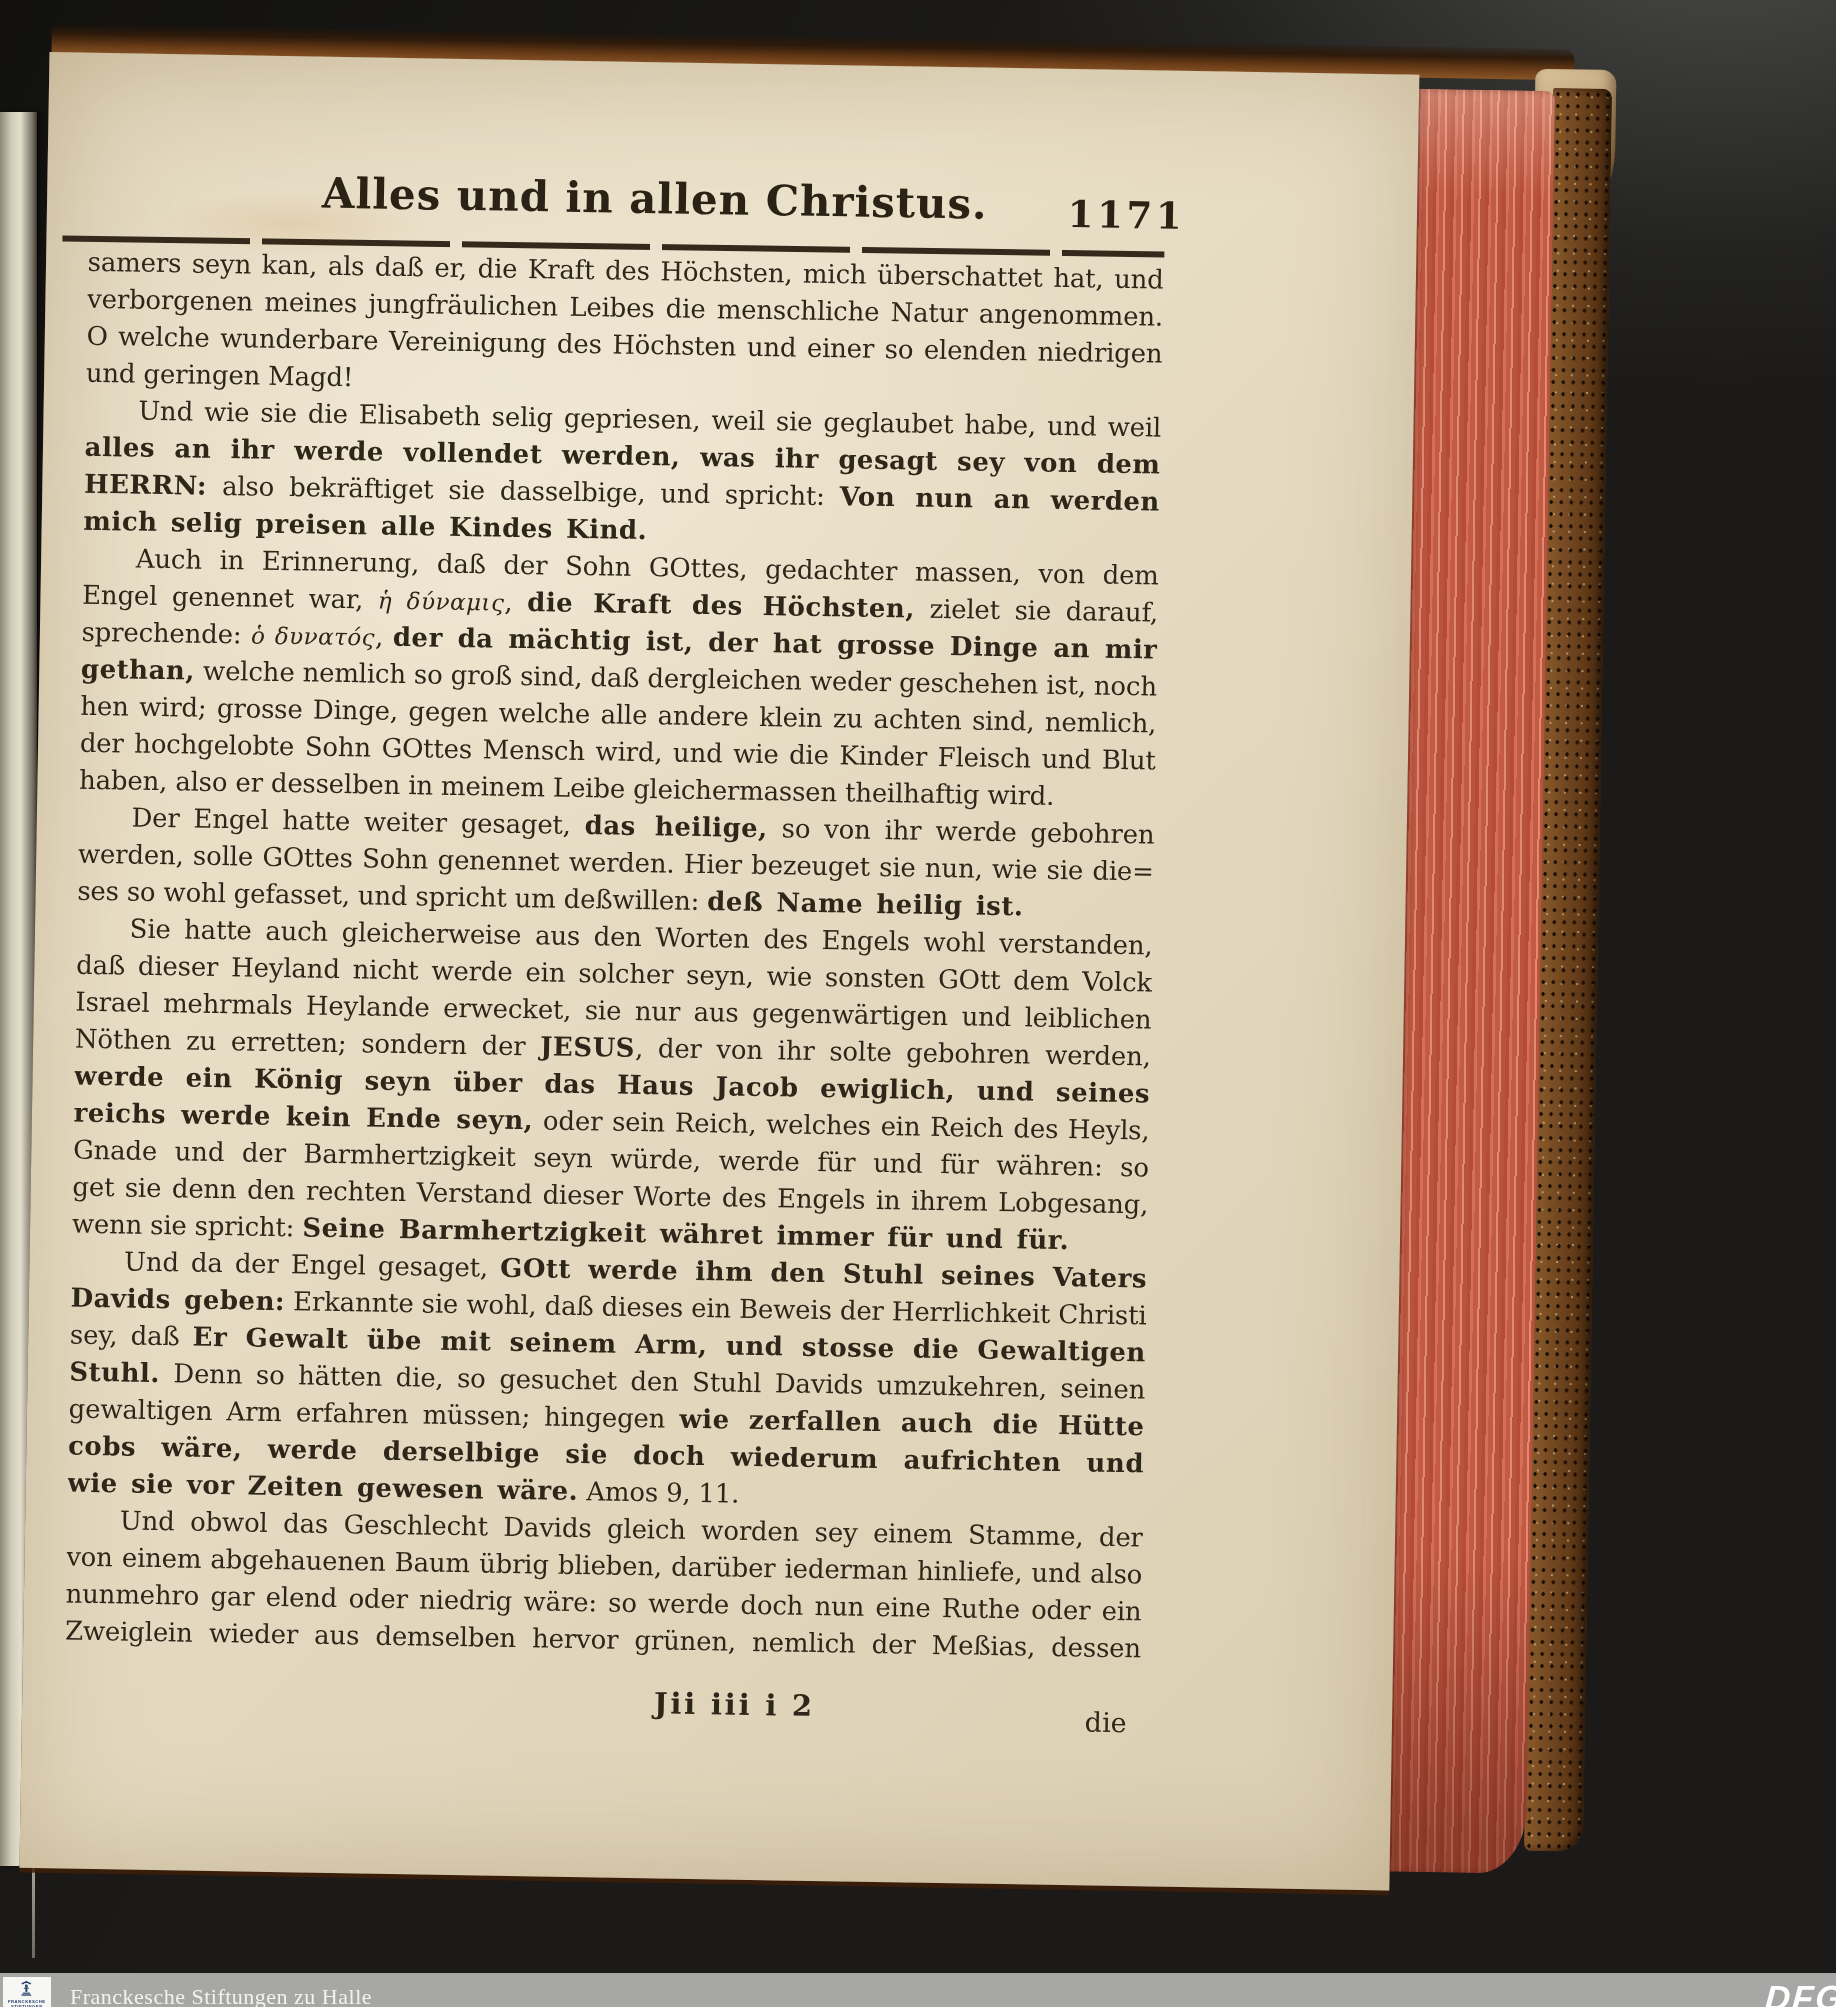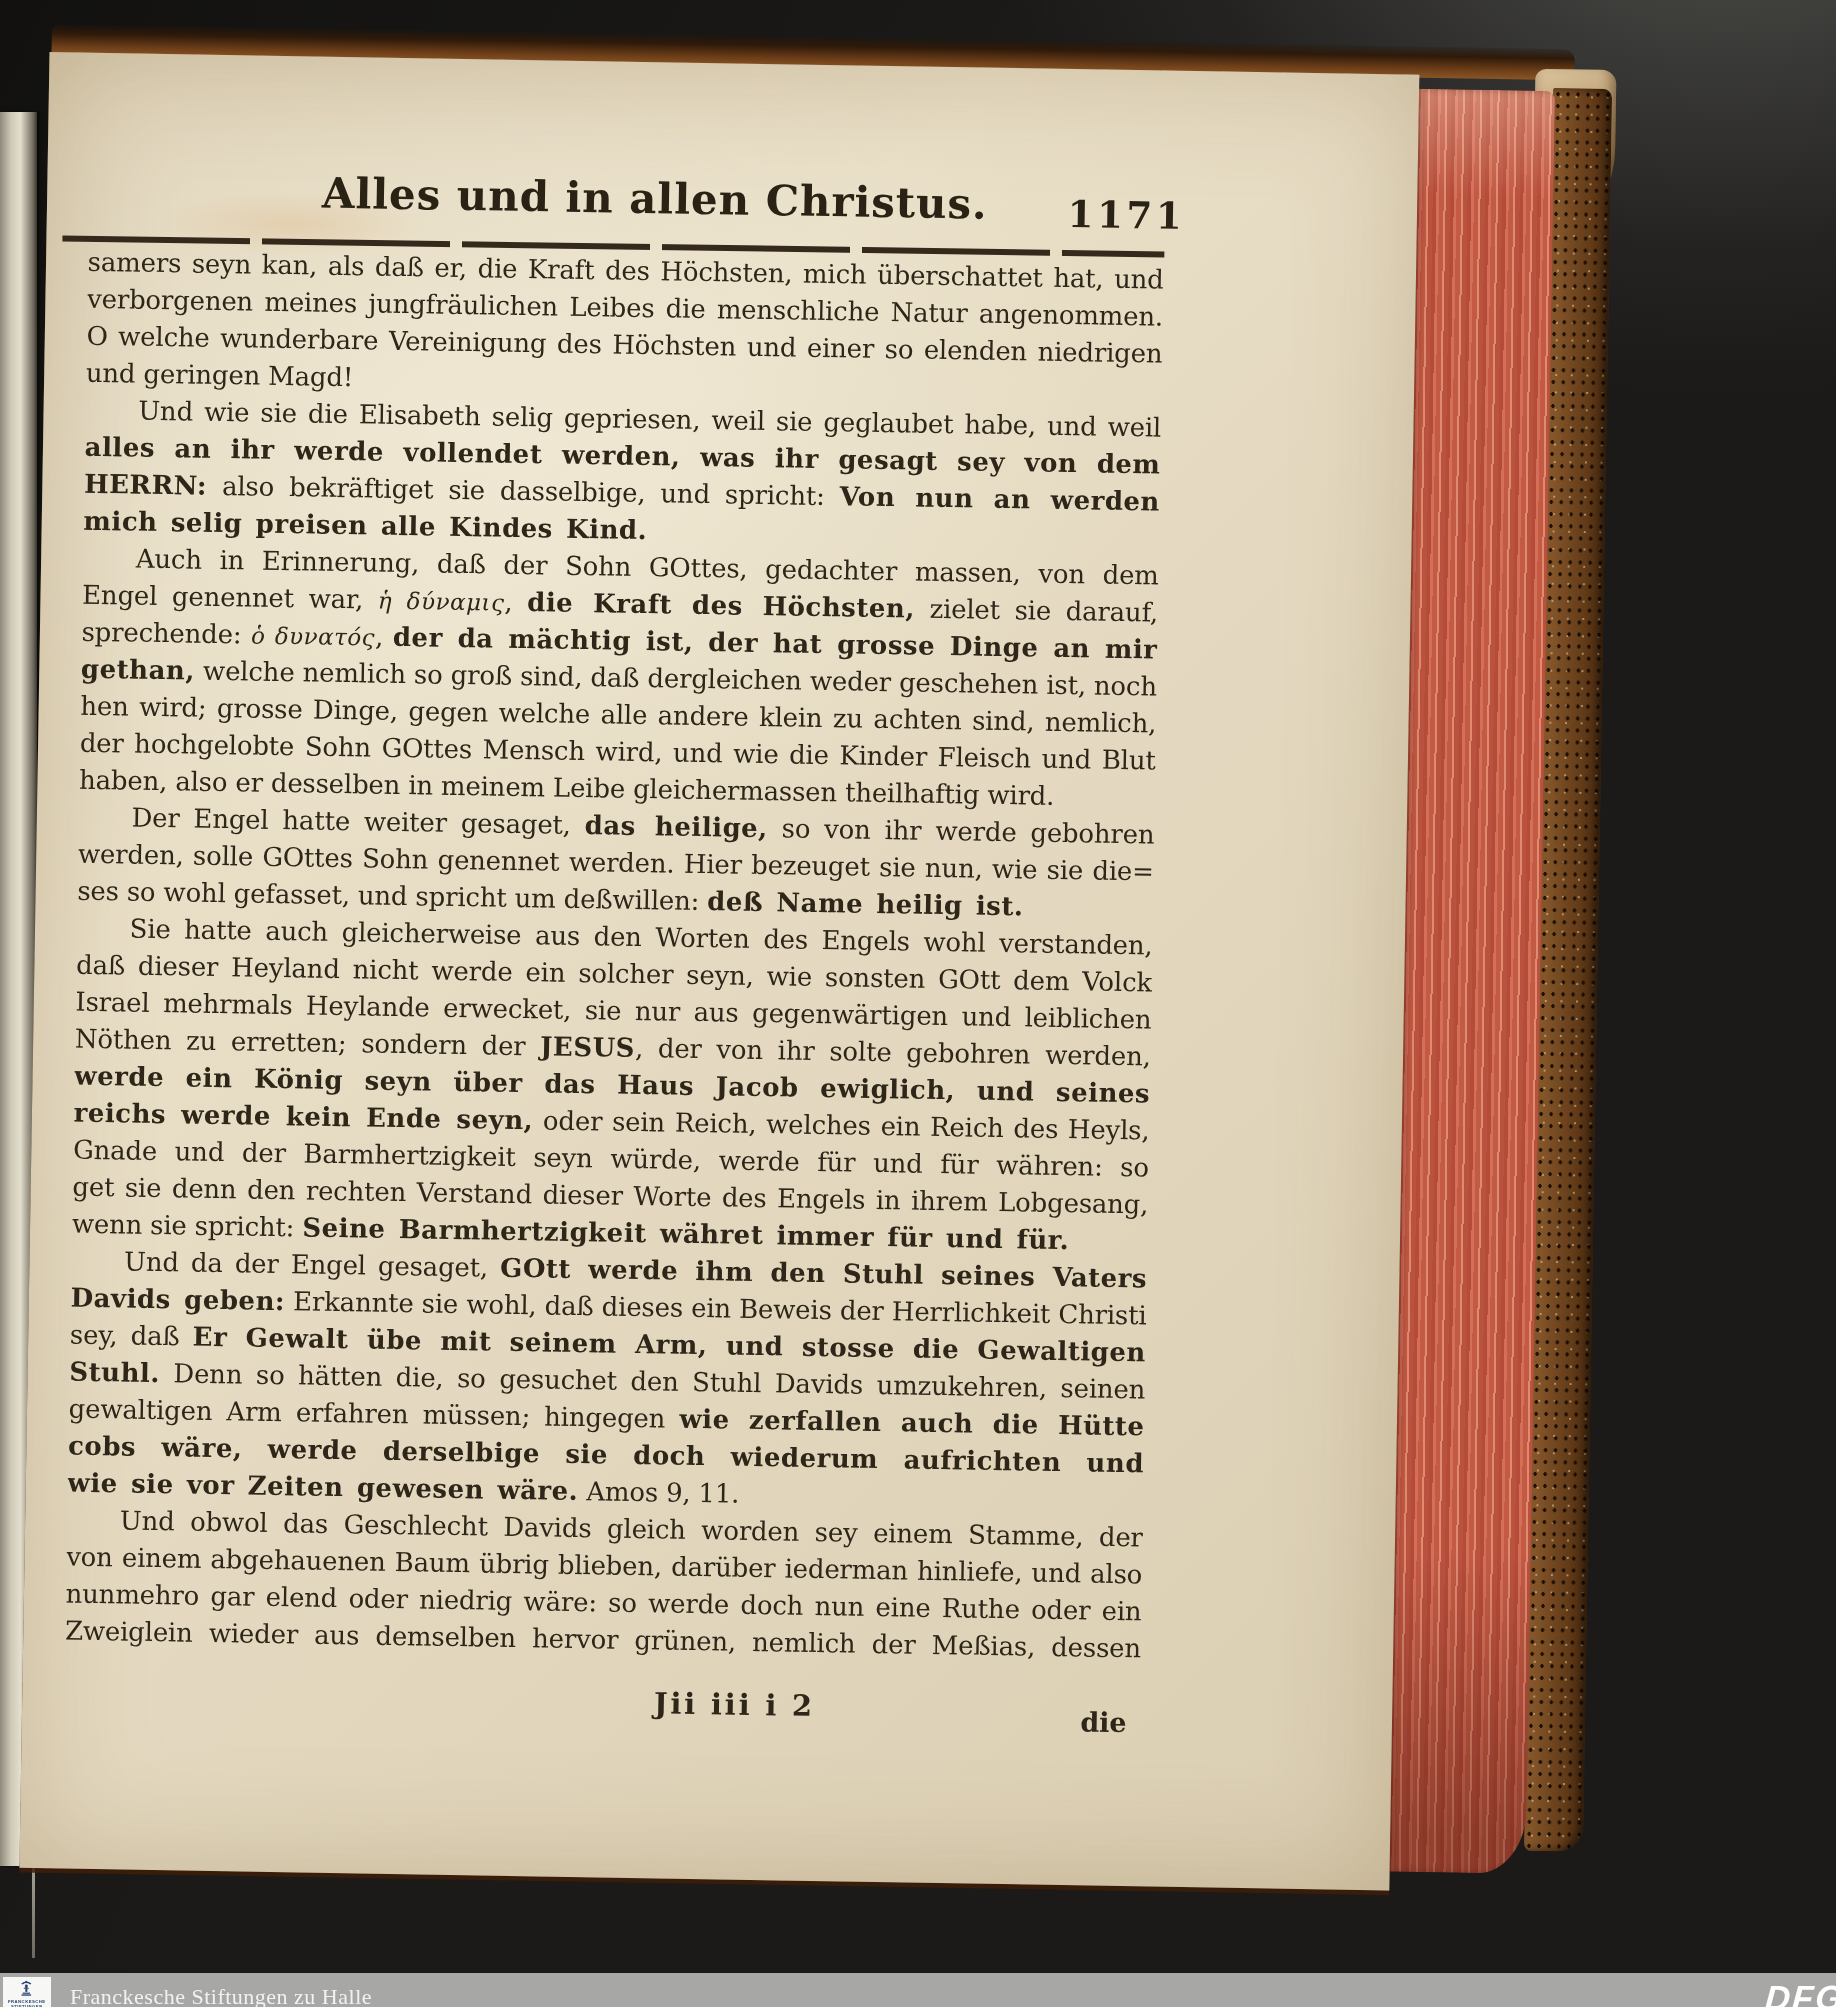--- a/index.html
+++ b/index.html
@@ -98,21 +98,21 @@
     letter-spacing:-0.2px;overflow:hidden;
   }
   .line.j{text-align:justify;text-align-last:justify;}
   .line.ind{text-indent:53px;}
   .sb{font-weight:700;letter-spacing:0.5px;word-spacing:3.7px;}
   .sg{font-style:italic;font-size:23px;letter-spacing:0.5px;}
   .sig-row{
     position:absolute;left:42px;top:1624px;width:1076px;height:46px;font-size:29px;color:#2e2619;
   }
   .signature{position:absolute;left:590px;top:0;font-weight:700;letter-spacing:2.8px;}
-  .catchword{position:absolute;right:13px;top:13.8px;font-weight:700;font-size:27px;}
+  .catchword{position:absolute;right:13px;top:13.8px;font-weight:400;font-size:27px;}
 
   
   .footer{
     position:absolute;left:0;bottom:0;width:1837px;height:34px;background:#a7a7a5;z-index:6;padding-left:44px;
   }
   .logo-box{
     position:absolute;left:2.8px;top:3.7px;width:48px;height:41px;background:#f7f7f5;
     display:flex;flex-direction:column;align-items:center;justify-content:flex-start;
     padding-top:2.8px;box-sizing:border-box;
   }

